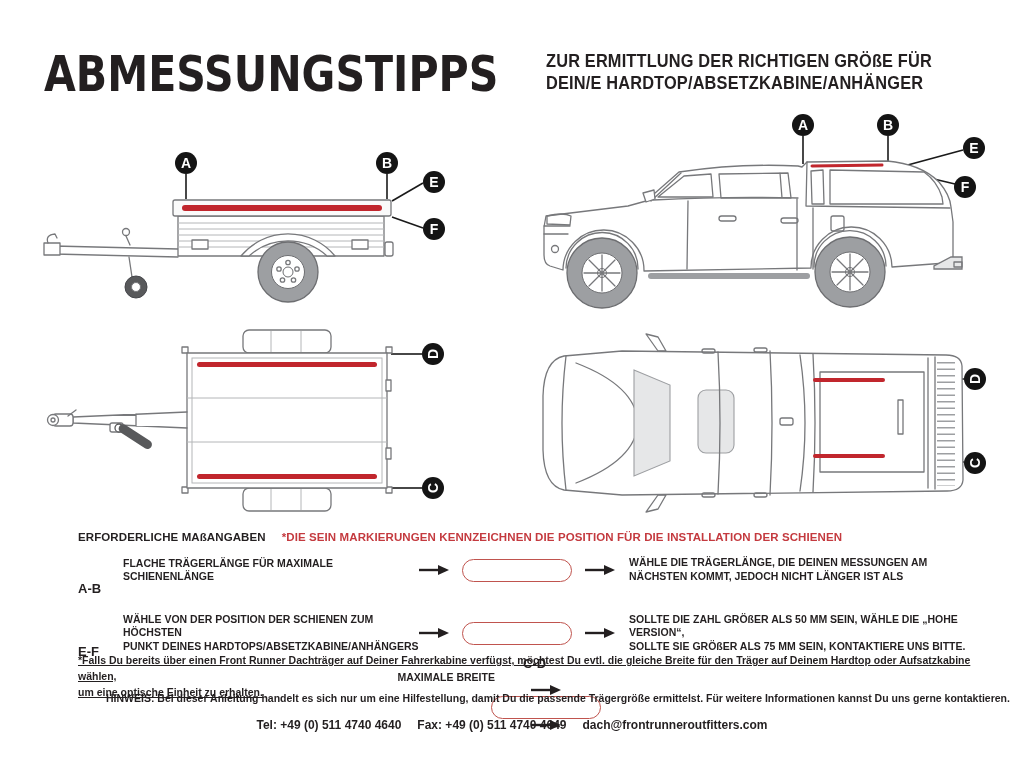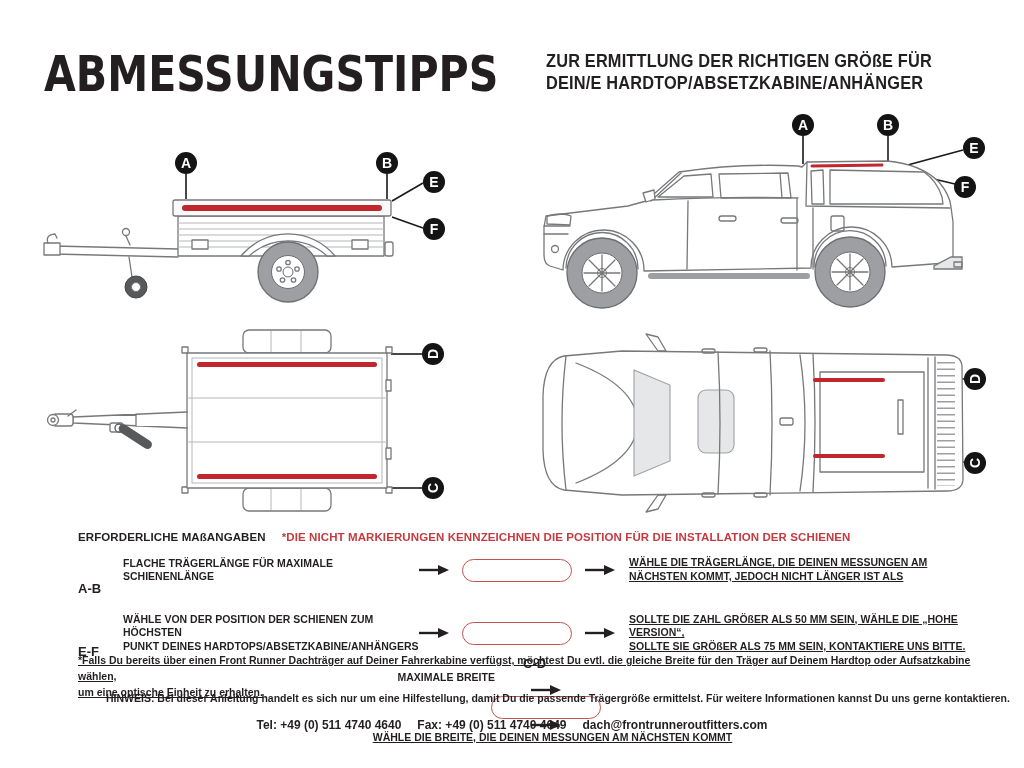--- a/index.html
+++ b/index.html
@@ -42,21 +42,21 @@
   .row2 { top:620px; height:28px;flex-direction:column; }
   .row3 { top:613px; height:40px; }
   .col-key  { width:45px; font-size:13px; font-weight:700; flex:0 0 auto;margin-top:36px; }
   .col-desc { width:296px; font-size:10.5px; font-weight:700; line-height:1.25; white-space:pre-line; flex:0 0 auto; }
   .arrow-w  { flex:0 0 auto; width:30px; height:12px; }
   .pill {
     flex:0 0 auto; width:110px; height:23px; margin:0 13px;
     border:1.4px solid #c0544e; border-radius:12px; background:#fff; outline:none;
     font:700 11px "Liberation Sans",sans-serif; text-align:center; color:#231f20;
   }
-  .col-instr { margin-left:14px; font-size:10.5px; font-weight:700; line-height:1.3; white-space:pre-line; flex:1;text-decoration:underline; }
+  .col-instr { margin-left:14px; font-size:10.5px; font-weight:700; line-height:1.3; white-space:pre-line; flex:1; }
 
   
   .foot-ast { left:78px; top:653px; width:912px; font-size:10.5px; font-weight:700; line-height:1.5; white-space:pre-line;text-decoration:underline; }
   .foot-hin { left:78px; top:692px; width:912px; font-size:10.5px; font-weight:700;margin-left:28px; }
   .contact  { left:0; top:718px; width:1024px; display:flex; justify-content:center; gap:16px;
               font-size:12px; font-weight:700; }
 </style>
 </head>
 <body>
 
@@ -255,21 +255,21 @@
     <text class="badge-t" x="445" y="54" transform="rotate(-90 445 49)">D</text>
   </g>
   <g>
     <circle class="badge-c" cx="445" cy="133" r="11"></circle>
     <text class="badge-t" x="445" y="138" transform="rotate(-90 445 133)">C</text>
   </g>
 </svg>
 
 <div class="abs meas-head">
   <span>ERFORDERLICHE MAßANGABEN</span>
-  <span class="red-note">*DIE NICHT MARKIERUNGEN KENNZEICHNEN DIE POSITION FÜR DIE INSTALLATION DER SCHIENEN</span>
+  <span class="red-note">*DIE SEIN MARKIERUNGEN KENNZEICHNEN DIE POSITION FÜR DIE INSTALLATION DER SCHIENEN</span>
 </div>
 
 <div class="abs mrow row1">
   <div class="col-key">A-B</div>
   <div class="col-desc">FLACHE TRÄGERLÄNGE FÜR MAXIMALE SCHIENENLÄNGE</div>
   <svg class="arrow-w" viewBox="0 0 30 12">
     <line x1="0" y1="6" x2="20" y2="6" stroke="#231f20" stroke-width="2.4"></line>
       <path d="M19 1 L30 6 L19 11 Z" fill="#231f20"></path>
   </svg>
   <input class="pill" value="" style="">
@@ -286,21 +286,20 @@
   <div class="col-desc">MAXIMALE BREITE</div>
   <svg class="arrow-w" viewBox="0 0 30 12">
     <line x1="0" y1="6" x2="20" y2="6" stroke="#231f20" stroke-width="2.4"></line>
       <path d="M19 1 L30 6 L19 11 Z" fill="#231f20"></path>
   </svg>
   <input class="pill" value="" style="">
   <svg class="arrow-w" viewBox="0 0 30 12">
     <line x1="0" y1="6" x2="20" y2="6" stroke="#231f20" stroke-width="2.4"></line>
       <path d="M19 1 L30 6 L19 11 Z" fill="#231f20"></path>
   </svg>
-  <div class="col-instr">WÄHLE DIE BREITE, DIE DEINEN MESSUNGEN AM NÄCHSTEN KOMMT</div>
 </div>
 
 <div class="abs mrow row3">
   <div class="col-key">E-F</div>
   <div class="col-desc">WÄHLE VON DER POSITION DER SCHIENEN ZUM HÖCHSTEN
 PUNKT DEINES HARDTOPS/ABSETZKABINE/ANHÄNGERS</div>
   <svg class="arrow-w" viewBox="0 0 30 12">
     <line x1="0" y1="6" x2="20" y2="6" stroke="#231f20" stroke-width="2.4"></line>
       <path d="M19 1 L30 6 L19 11 Z" fill="#231f20"></path>
   </svg>

